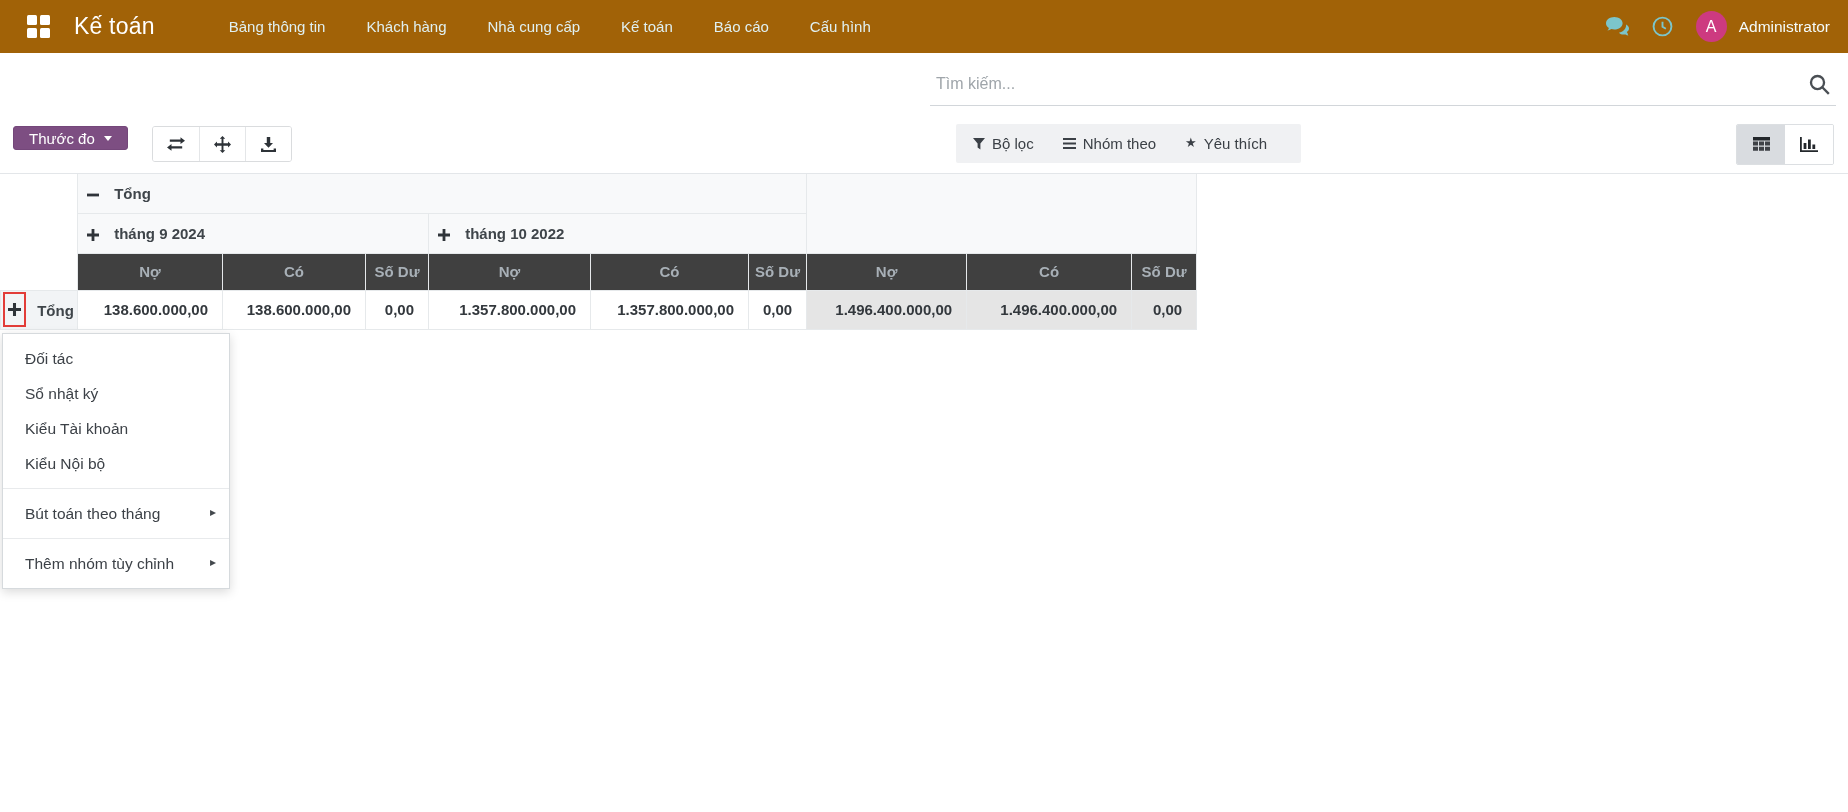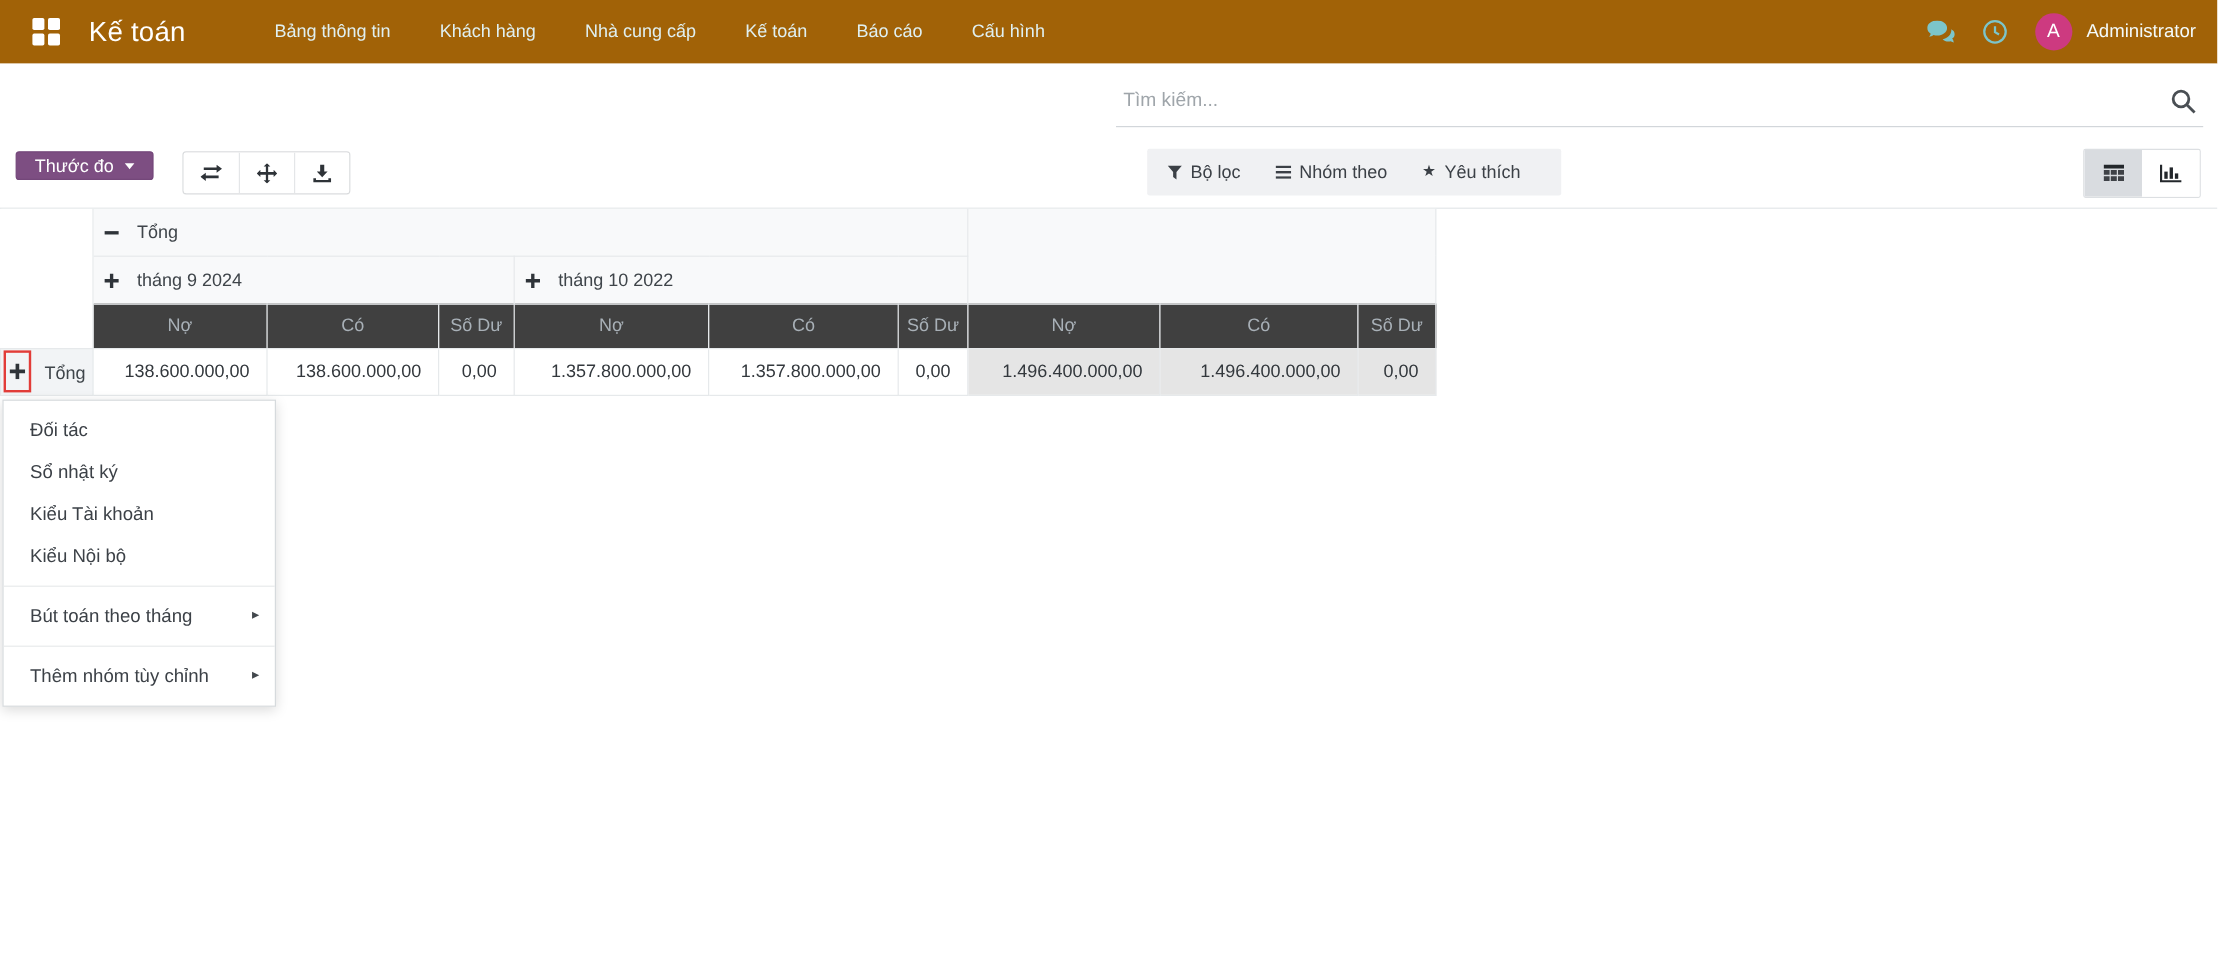--- a/index.html
+++ b/index.html
@@ -50,21 +50,21 @@
 
   .switcher { position:absolute; right:14px; top:71px; display:flex; border:1px solid #dcdfe2;
               border-radius:2px; overflow:hidden; }
   .switch-btn { width:48px; height:39px; background:#fff; border:none; display:flex; align-items:center;
                 justify-content:center; color:#23272b; cursor:pointer; }
   .switch-btn.active { background:#d9dce0; }
 
   
   .pivot { position:absolute; left:0; top:174px; }
   table.pv { border-collapse:collapse; table-layout:fixed; width:1196px; font-size:15px; }
-  table.pv th, table.pv td { border:1px solid #e6e9eb; font-weight:400; }
+  table.pv th, table.pv td { border:1px solid #e6e9eb; font-weight:700; }
   table.pv tr.r1 th { border-top:none; height:39px; }
   table.pv tr.r2 th { height:40px; }
   table.pv tr.r3 th { height:37px; }
   table.pv tr.rdata th, table.pv tr.rdata td { height:39px; }
   th.corner { border:none !important; border-right:1px solid #e6e9eb !important; background:#fff; }
   tr.r3 th.corner { border-bottom:1px solid #e6e9eb !important; }
   th.hdr { background:#f8f9fa; color:#3f454a; text-align:left; padding:0 8px 0 9px; cursor:pointer; }
   th.hdr .picon { margin-right:11px; color:#2f3439; position:relative; top:1px; }
   th.emptyhdr { background:#f8f9fa; }
   th.m { background:#404040; color:#a8b0b7; text-align:center; cursor:pointer; }

